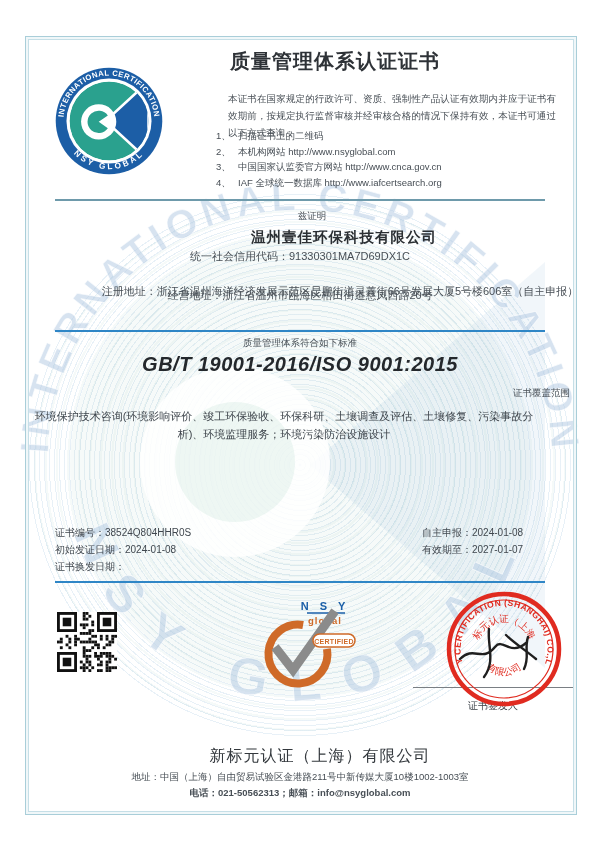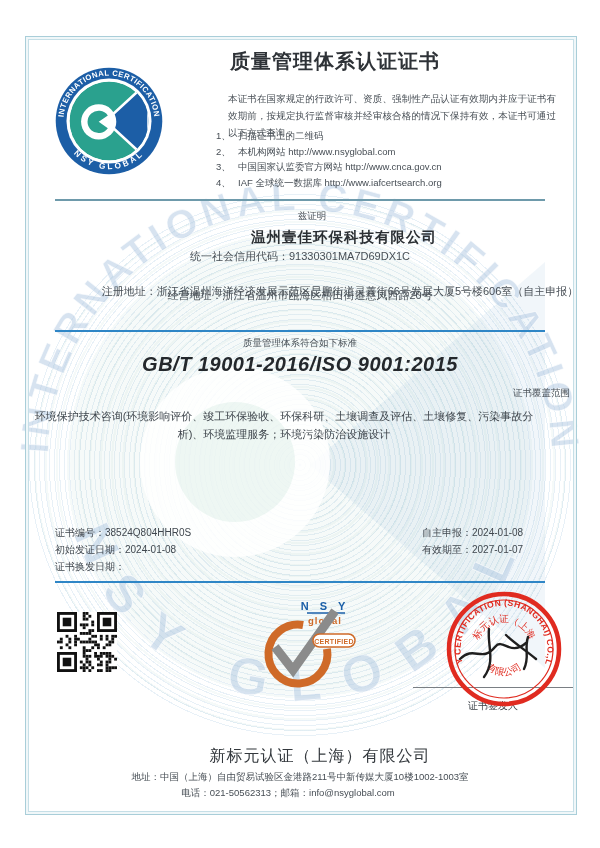--- a/index.html
+++ b/index.html
@@ -288,15 +288,15 @@
     <g fill="none" stroke="#1f1f1f" stroke-width="2.4" stroke-linecap="round">
       <path d="M 20 74 C 34 60 42 78 55 62 C 63 52 70 72 86 58"></path>
       <path d="M 49 44 C 47 60 56 76 44 92"></path>
       <path d="M 66 50 C 74 58 84 64 96 74"></path>
       <path d="M 88 52 C 84 64 90 72 84 84"></path>
     </g>
   </svg>
 
   <div class="abs content center footer-co" style="left:30px;top:746px;width:540px;">新标元认证（上海）有限公司</div>
   <div class="abs content center footer-sm" style="left:30px;top:769px;width:540px;">地址：中国（上海）自由贸易试验区金港路211号中新传媒大厦10楼1002-1003室</div>
-  <div class="abs content center footer-sm" style="left:18px;top:785px;width:540px;">电话：021-50562313；邮箱：info@nsyglobal.com</div>
+  <div class="abs content center footer-sm" style="left:30px;top:785px;width:540px;font-weight:bold;">电话：021-50562313；邮箱：info@nsyglobal.com</div>
 
 </div>
 
 </body></html>

